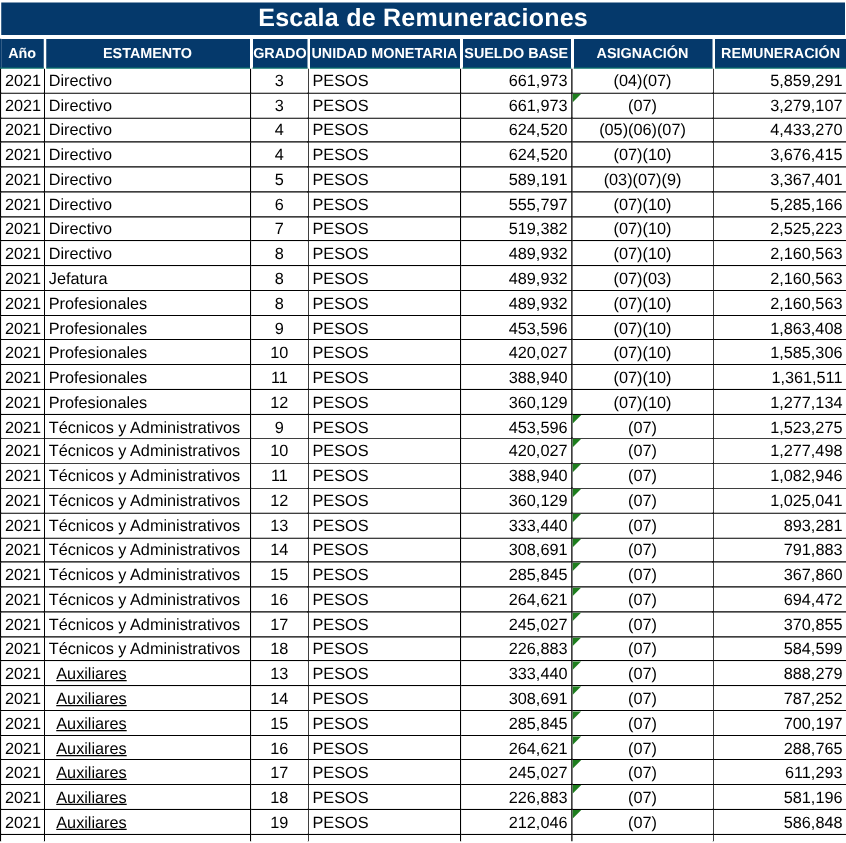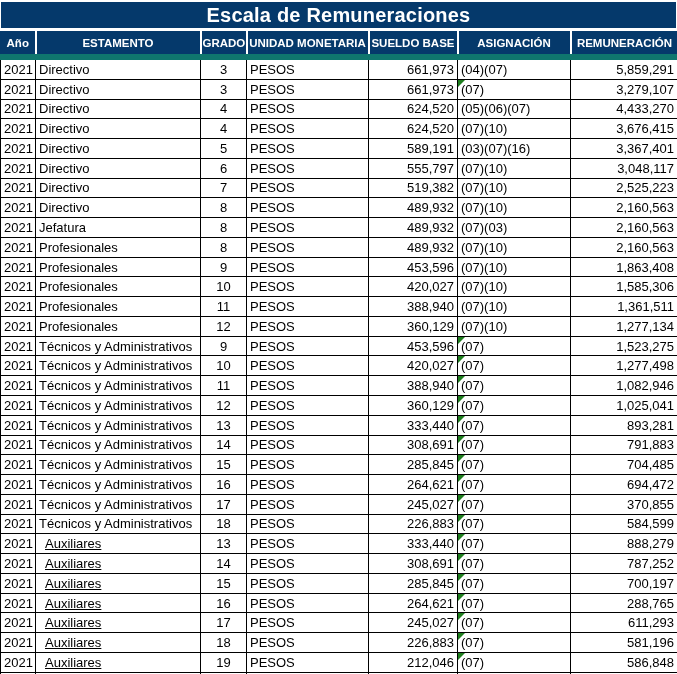--- a/index.html
+++ b/index.html
@@ -30,39 +30,39 @@
   }
   table.grid th {
     background: #05396B;
     color: #ffffff;
     font-size: 11.5px;
     font-weight: bold;
     height: 23px;
     text-align: center;
     padding: 0 1px;
     border-left: 2px solid #ffffff;
-    border-bottom: 6px solid #0f766e;
+    border-bottom: 1px solid #0f766e;
     white-space: nowrap; overflow: hidden;
   }
   table.grid th:first-child { border-left: 1px solid #05396B; }
   table.grid td {
     border: 1px solid #000000;
     height: 18.77px;
     padding: 0 3px;
     white-space: nowrap; overflow: hidden;
     position: relative;
     background: #ffffff;
   }
   .c-ano   { text-align: center; padding-right: 4px; }
   .c-est   { text-align: left; }
   .c-est.indent { padding-left: 9px; text-decoration: underline; }
   .c-grado { text-align: center; }
   .c-unidad{ text-align: left; padding-left: 4px; }
   .c-num   { text-align: right; padding-right: 4px; }
-  .c-asig  { text-align: left; padding-left: 2px; margin-top: 19px; }
+  .c-asig  { text-align: center; padding-left: 2px; margin-top: 19px; }
   .c-rem   { padding-right: 5px; }
 
   td.flag::before {
     content: "";
     position: absolute; top: 0; left: 0;
     width: 0; height: 0;
     border-top: 7px solid #1E7E1E;
     border-right: 7px solid transparent;
   }
 
@@ -132,31 +132,31 @@
           <td class="c-num">624,520</td>
           <td class="c-asig">(07)(10)</td>
           <td class="c-num c-rem">3,676,415</td>
         </tr>
         <tr>
           <td class="c-ano">2021</td>
           <td class="c-est">Directivo</td>
           <td class="c-grado">5</td>
           <td class="c-unidad">PESOS</td>
           <td class="c-num">589,191</td>
-          <td class="c-asig">(03)(07)(16)</td>
+          <td class="c-asig">(03)(07)(9)</td>
           <td class="c-num c-rem">3,367,401</td>
         </tr>
         <tr>
           <td class="c-ano">2021</td>
           <td class="c-est">Directivo</td>
           <td class="c-grado">6</td>
           <td class="c-unidad">PESOS</td>
           <td class="c-num">555,797</td>
           <td class="c-asig">(07)(10)</td>
-          <td class="c-num c-rem">3,048,117</td>
+          <td class="c-num c-rem">5,285,166</td>
         </tr>
         <tr>
           <td class="c-ano">2021</td>
           <td class="c-est">Directivo</td>
           <td class="c-grado">7</td>
           <td class="c-unidad">PESOS</td>
           <td class="c-num">519,382</td>
           <td class="c-asig">(07)(10)</td>
           <td class="c-num c-rem">2,525,223</td>
         </tr>
@@ -277,21 +277,21 @@
           <td class="c-asig flag">(07)</td>
           <td class="c-num c-rem">791,883</td>
         </tr>
         <tr>
           <td class="c-ano">2021</td>
           <td class="c-est">Técnicos y Administrativos</td>
           <td class="c-grado">15</td>
           <td class="c-unidad">PESOS</td>
           <td class="c-num">285,845</td>
           <td class="c-asig flag">(07)</td>
-          <td class="c-num c-rem">704,485</td>
+          <td class="c-num c-rem">367,860</td>
         </tr>
         <tr>
           <td class="c-ano">2021</td>
           <td class="c-est">Técnicos y Administrativos</td>
           <td class="c-grado">16</td>
           <td class="c-unidad">PESOS</td>
           <td class="c-num">264,621</td>
           <td class="c-asig flag">(07)</td>
           <td class="c-num c-rem">694,472</td>
         </tr>

